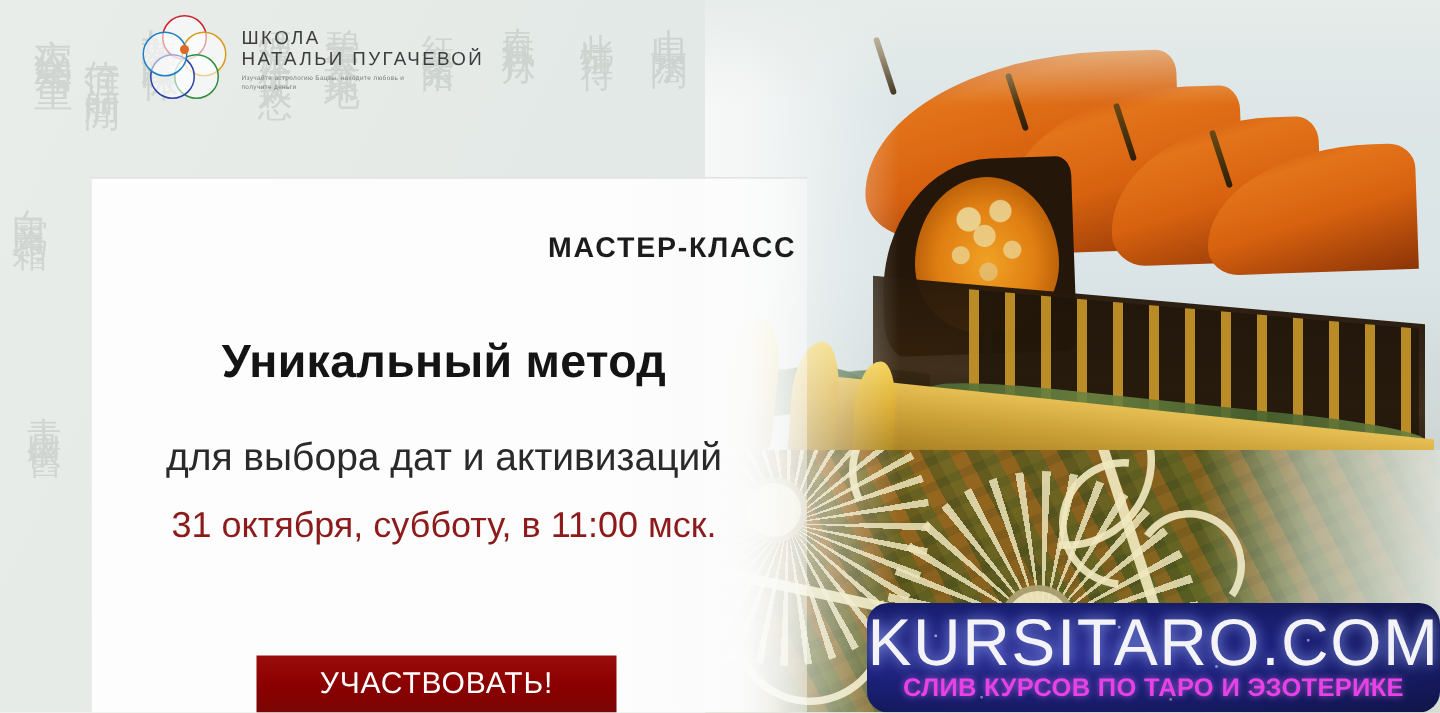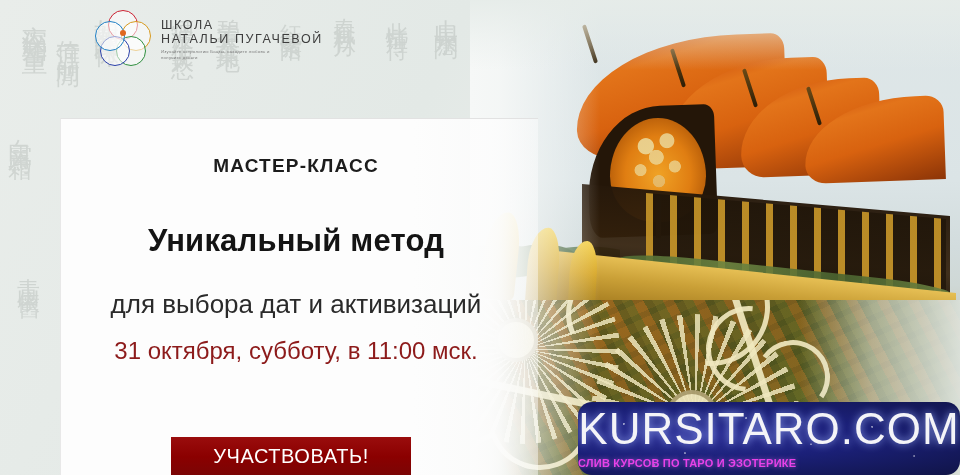--- a/index.html
+++ b/index.html
@@ -260,21 +260,21 @@
     line-height: 6px;
     letter-spacing: .25px;
     color: #7d7d7d;
     max-width: 118px;
   }
 
   
   .kicker {
     position: absolute;
     left: 0; top: 36px; width: 470px;
-    text-align: center;
+    text-align: right;
     font-size: 19px;
     font-weight: bold;
     letter-spacing: 1.2px;
     color: #1c1c1c;
   }
   .subtitle {
     position: absolute;
     left: 0; top: 72px; width: 470px;
     text-align: center;
     font-size: 31px;
@@ -355,22 +355,22 @@
     text-align: center;
     font-size: 44px;
     color: #f4f4f8;
     letter-spacing: 1px;
     text-shadow: 0 0 9px rgba(160,180,255,.85);
     font-family: "Liberation Sans", sans-serif;
   }
   .wm-sub {
     position: absolute;
     left: 0; bottom: 6px; width: 382px;
-    text-align: left;
-    font-size: 11px;
+    text-align: center;
+    font-size: 17px;
     font-weight: bold;
     color: #e841e8;
     letter-spacing: .2px;
     text-shadow: 0 0 5px rgba(255,120,255,.6);
   }
 </style>
 </head>
 <body>
 
 <div id="banner">

